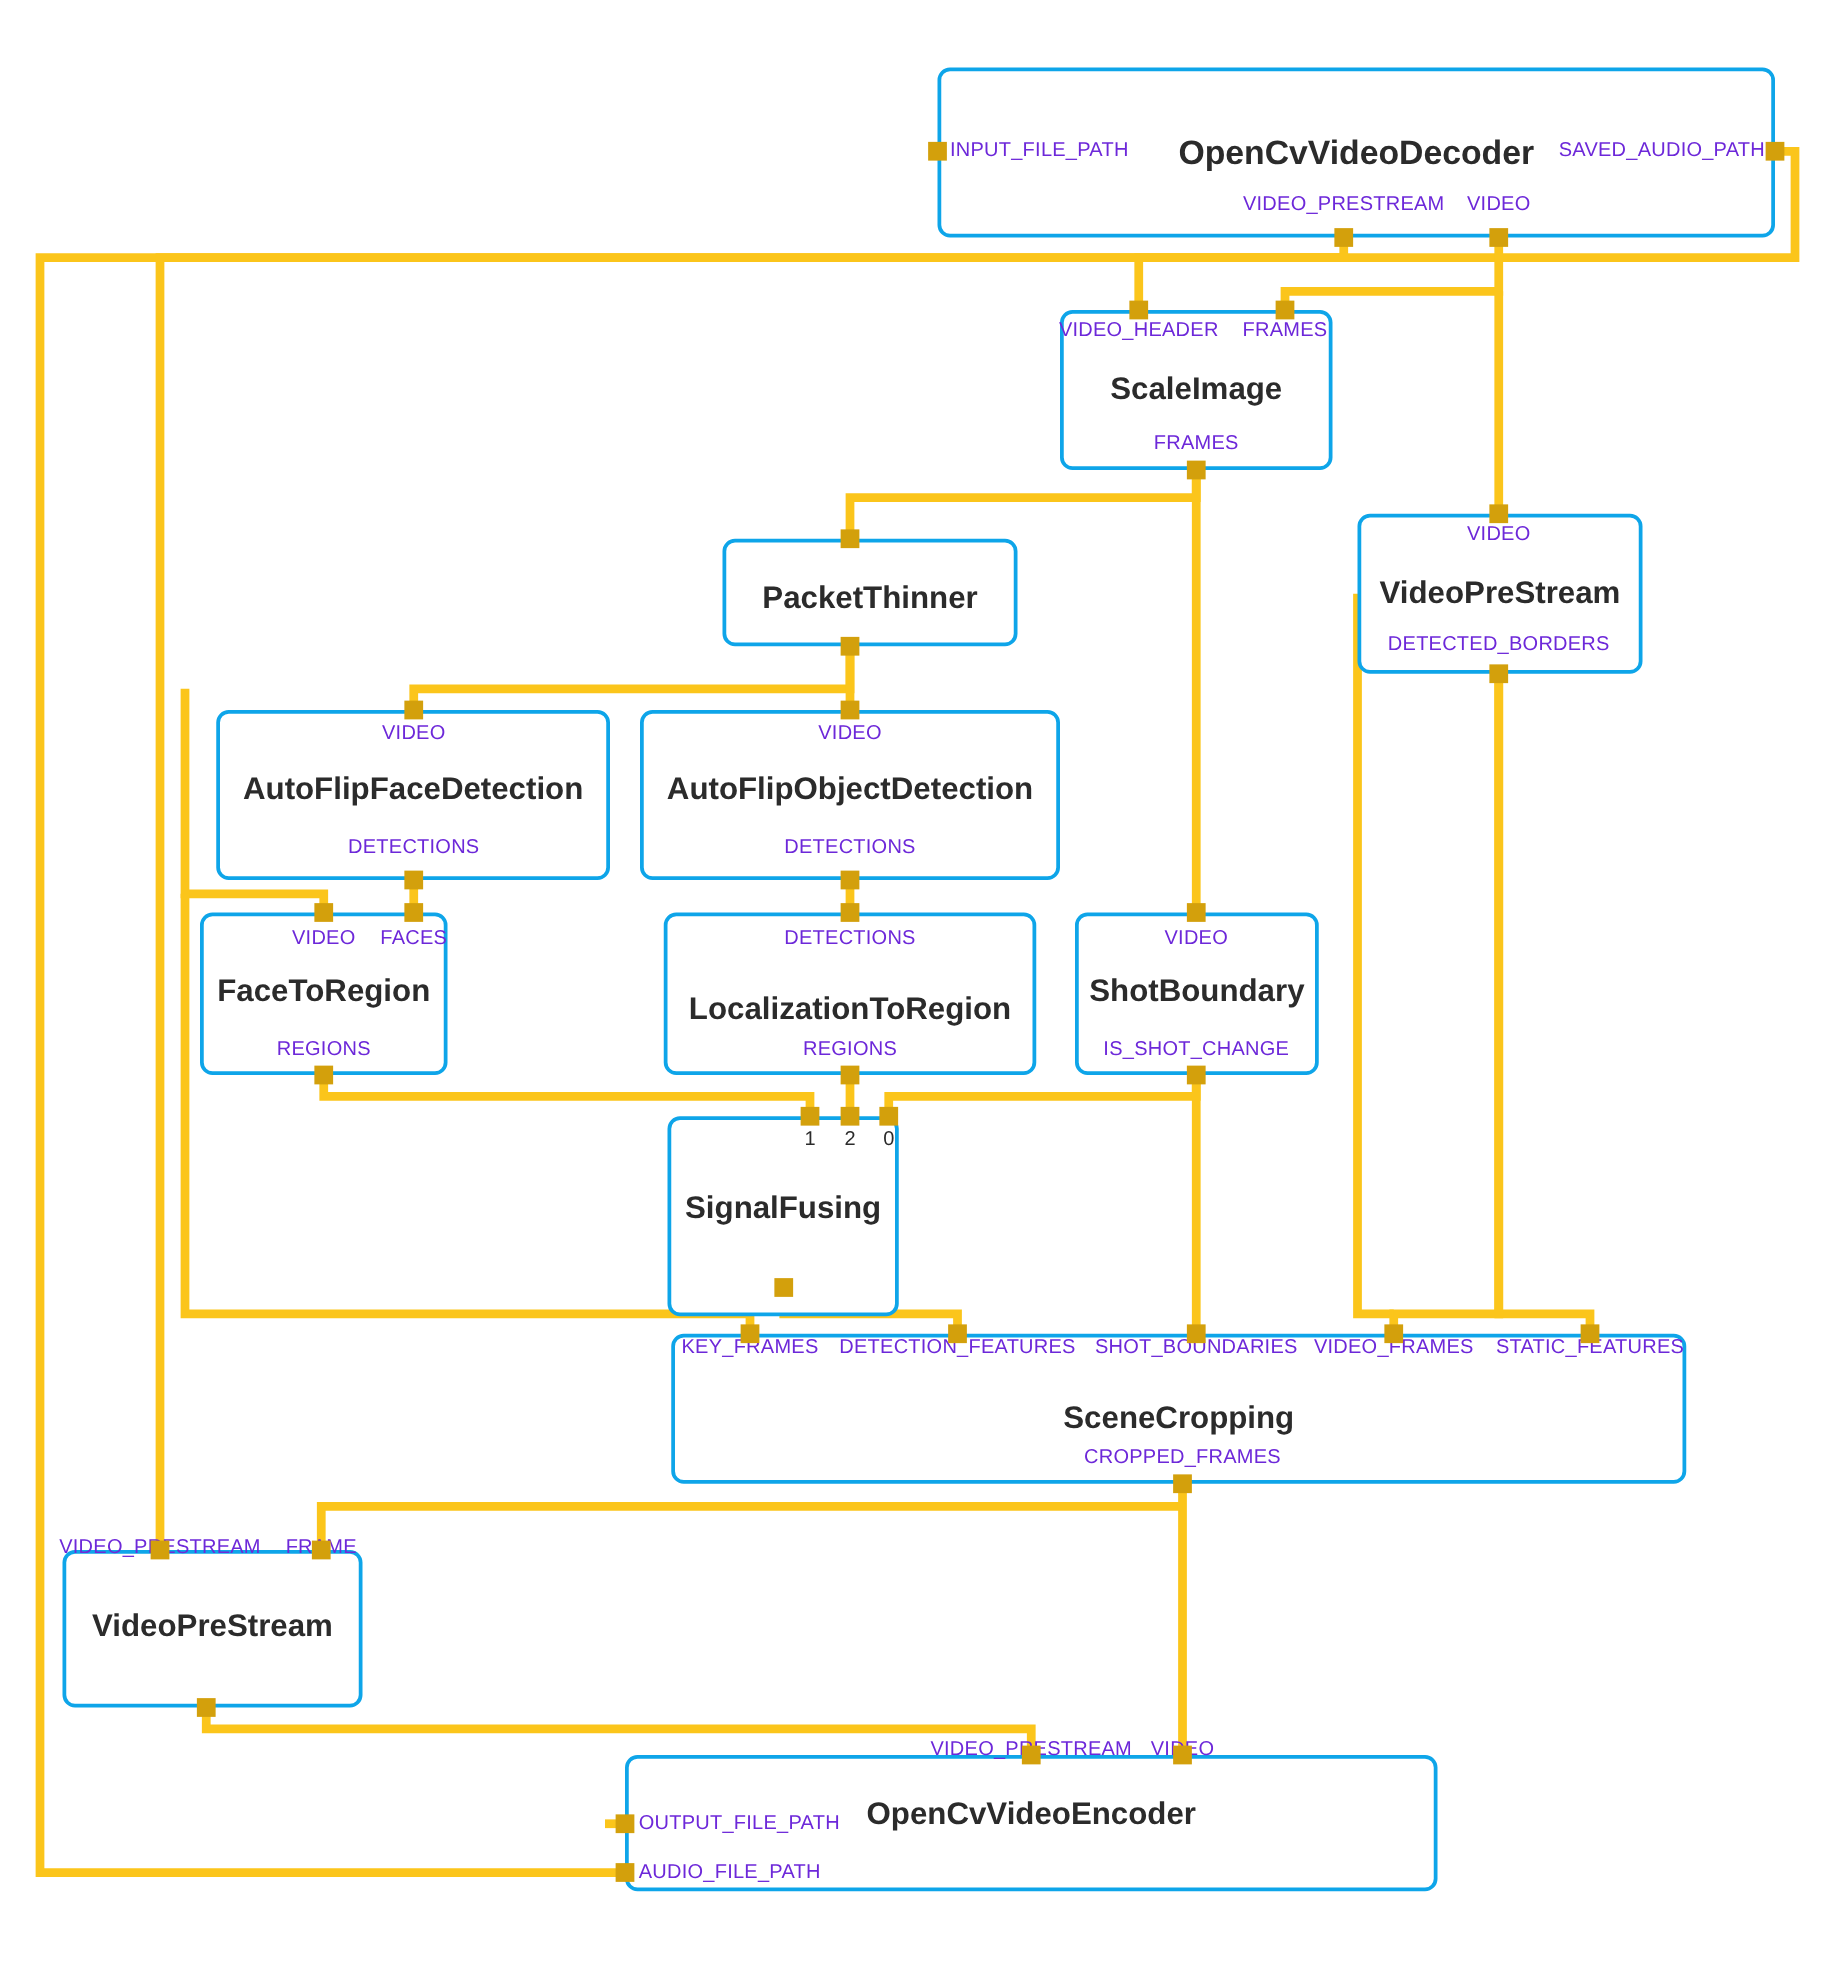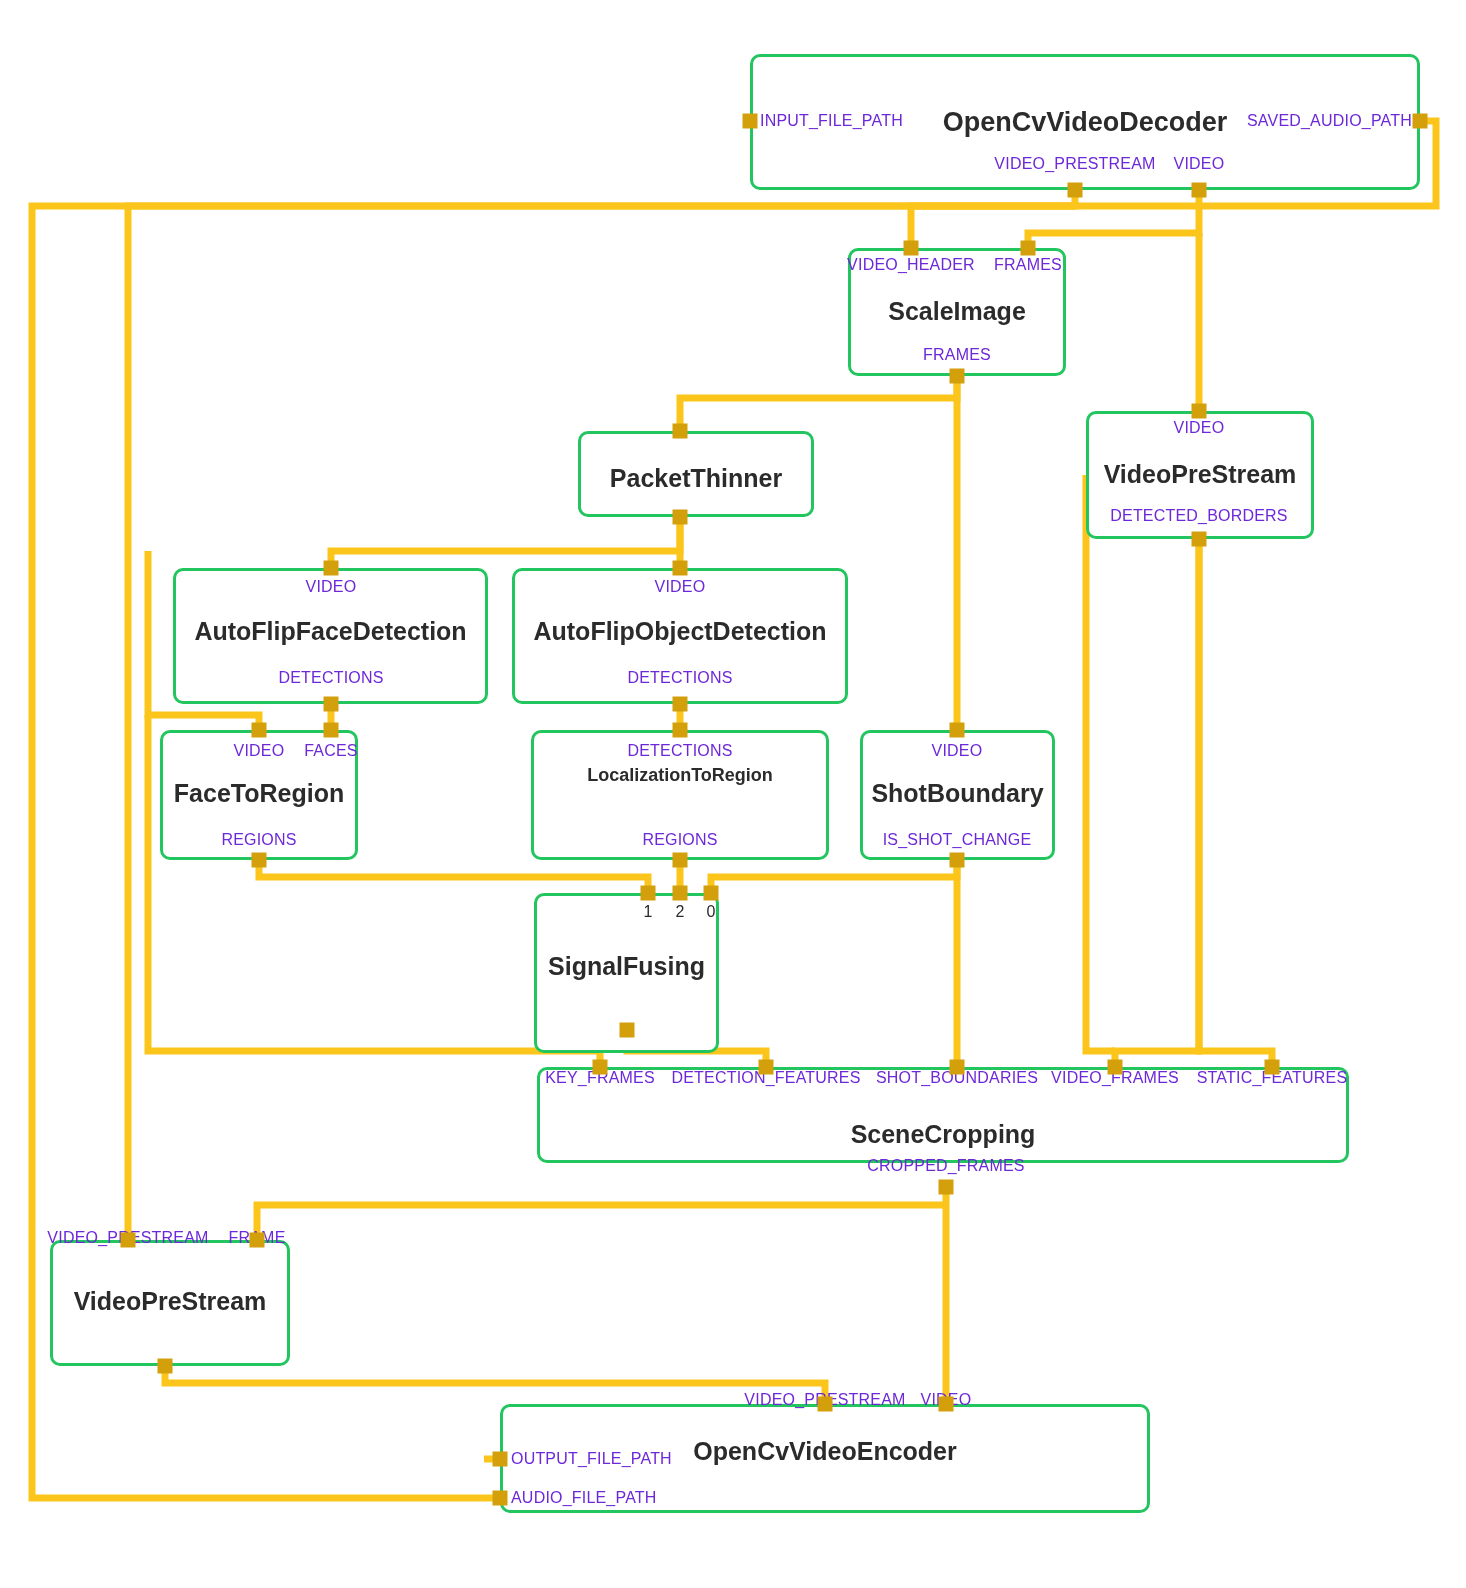--- a/index.html
+++ b/index.html
@@ -20,21 +20,21 @@
   #wires {
     position: absolute;
     left: 0;
     top: 0;
     width: 1466px;
     height: 1588px;
   }
   .node {
     position: absolute;
     box-sizing: border-box;
-    border: 3px solid #22c55e;
+    border: 3px solid #0ea5e9;
     border-radius: 10px;
     background: #ffffff;
     z-index: 2;
   }
   .node-title {
     position: absolute;
     left: 0;
     right: 0;
     text-align: center;
     font-weight: bold;
@@ -150,21 +150,21 @@
       <div class="node" style="left: 160px; top: 730px; width: 198px; height: 130px;">
         <div class="node-title" style="top: 46px; font-size: 25px;">FaceToRegion</div>
       </div>
       <div class="port-dot" style="left: 259px; top: 730px; background: rgb(211, 160, 12);"></div>
       <div class="port-label" style="left: 259px; top: 742px;">VIDEO</div>
       <div class="port-dot" style="left: 331px; top: 730px; background: rgb(211, 160, 12);"></div>
       <div class="port-label" style="left: 331px; top: 742px;">FACES</div>
       <div class="port-dot" style="left: 259px; top: 860px; background: rgb(211, 160, 12);"></div>
       <div class="port-label" style="left: 259px; top: 831px;">REGIONS</div>
       <div class="node" style="left: 531px; top: 730px; width: 298px; height: 130px;">
-        <div class="node-title" style="top: 32px; font-size: 18px;">LocalizationToRegion</div>
+        <div class="node-title" style="top: 60px; font-size: 25px;">LocalizationToRegion</div>
       </div>
       <div class="port-dot" style="left: 680px; top: 730px; background: rgb(211, 160, 12);"></div>
       <div class="port-label" style="left: 680px; top: 742px;">DETECTIONS</div>
       <div class="port-dot" style="left: 680px; top: 860px; background: rgb(211, 160, 12);"></div>
       <div class="port-label" style="left: 680px; top: 831px;">REGIONS</div>
       <div class="node" style="left: 860px; top: 730px; width: 195px; height: 130px;">
         <div class="node-title" style="top: 46px; font-size: 25px;">ShotBoundary</div>
       </div>
       <div class="port-dot" style="left: 957px; top: 730px; background: rgb(211, 160, 12);"></div>
       <div class="port-label" style="left: 957px; top: 742px;">VIDEO</div>
@@ -173,21 +173,21 @@
       <div class="node" style="left: 534px; top: 893px; width: 185px; height: 160px;">
         <div class="node-title" style="top: 56px; font-size: 25px;">SignalFusing</div>
       </div>
       <div class="port-dot" style="left: 648px; top: 893px; background: rgb(211, 160, 12);"></div>
       <div class="idx-label" style="left: 648px; top: 903px;">1</div>
       <div class="port-dot" style="left: 680px; top: 893px; background: rgb(211, 160, 12);"></div>
       <div class="idx-label" style="left: 680px; top: 903px;">2</div>
       <div class="port-dot" style="left: 711px; top: 893px; background: rgb(211, 160, 12);"></div>
       <div class="idx-label" style="left: 711px; top: 903px;">0</div>
       <div class="port-dot" style="left: 627px; top: 1030px; background: rgb(211, 160, 12);"></div>
-      <div class="node" style="left: 537px; top: 1067px; width: 812px; height: 96px;">
+      <div class="node" style="left: 537px; top: 1067px; width: 812px; height: 120px;">
         <div class="node-title" style="top: 50px; font-size: 25px;">SceneCropping</div>
       </div>
       <div class="port-dot" style="left: 600px; top: 1067px; background: rgb(211, 160, 12);"></div>
       <div class="port-label" style="left: 600px; top: 1069px;">KEY_FRAMES</div>
       <div class="port-dot" style="left: 766px; top: 1067px; background: rgb(211, 160, 12);"></div>
       <div class="port-label" style="left: 766px; top: 1069px;">DETECTION_FEATURES</div>
       <div class="port-dot" style="left: 957px; top: 1067px; background: rgb(211, 160, 12);"></div>
       <div class="port-label" style="left: 957px; top: 1069px;">SHOT_BOUNDARIES</div>
       <div class="port-dot" style="left: 1115px; top: 1067px; background: rgb(211, 160, 12);"></div>
       <div class="port-label" style="left: 1115px; top: 1069px;">VIDEO_FRAMES</div>

